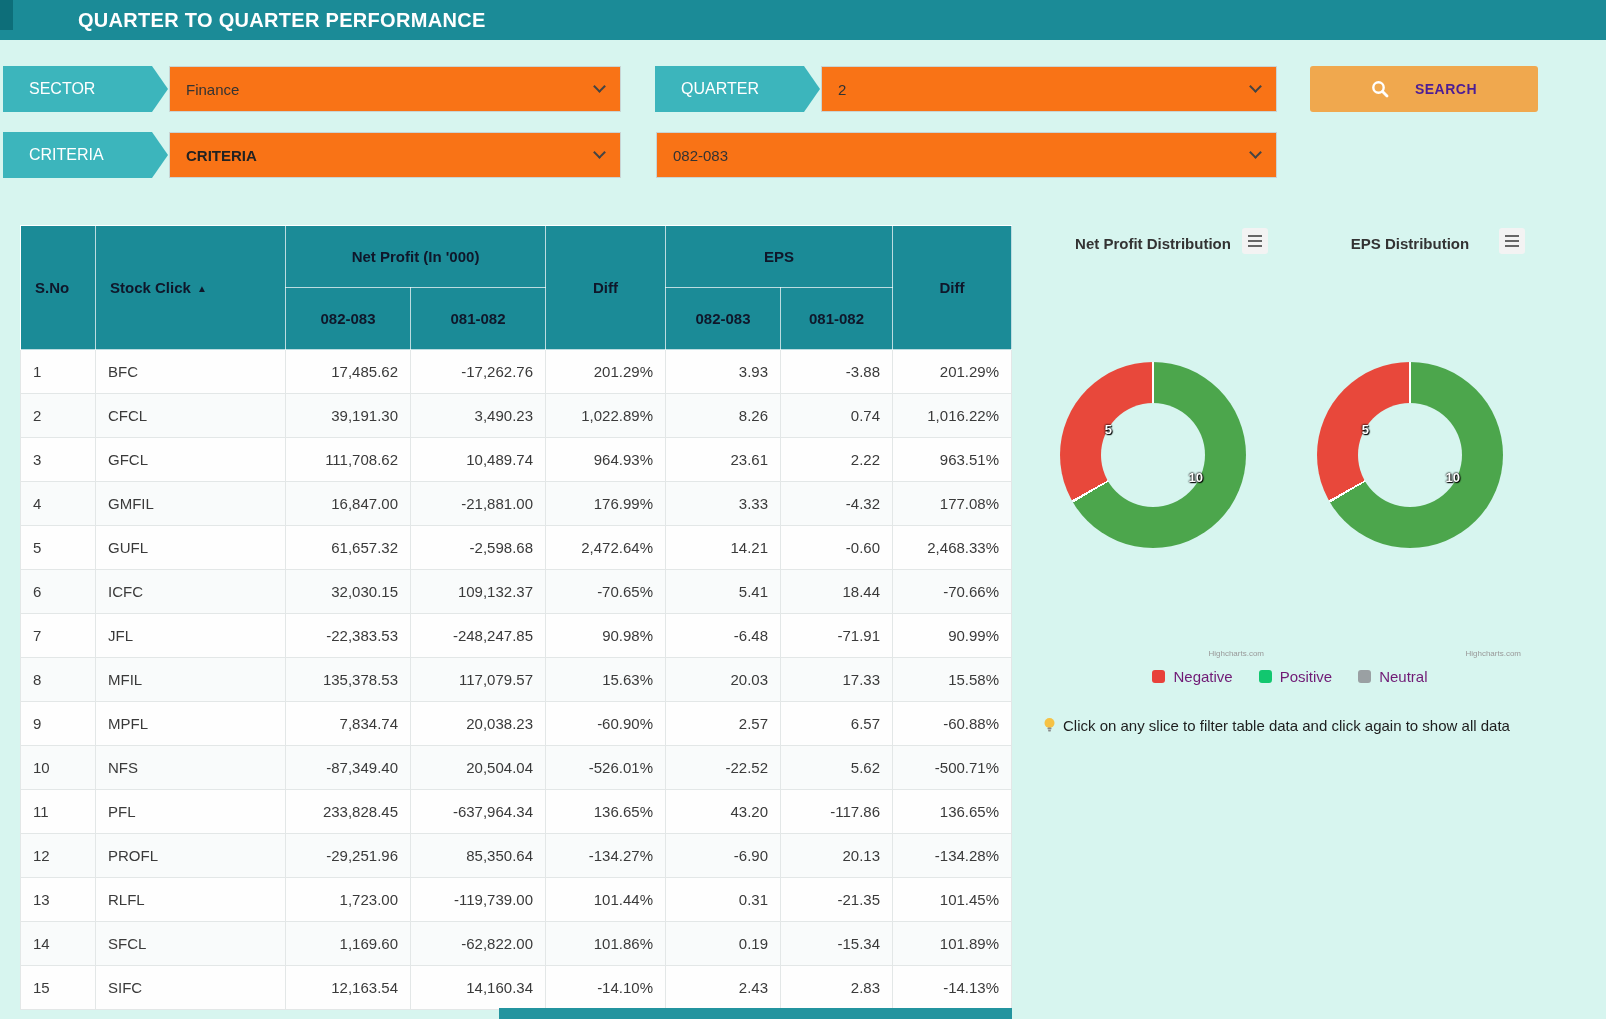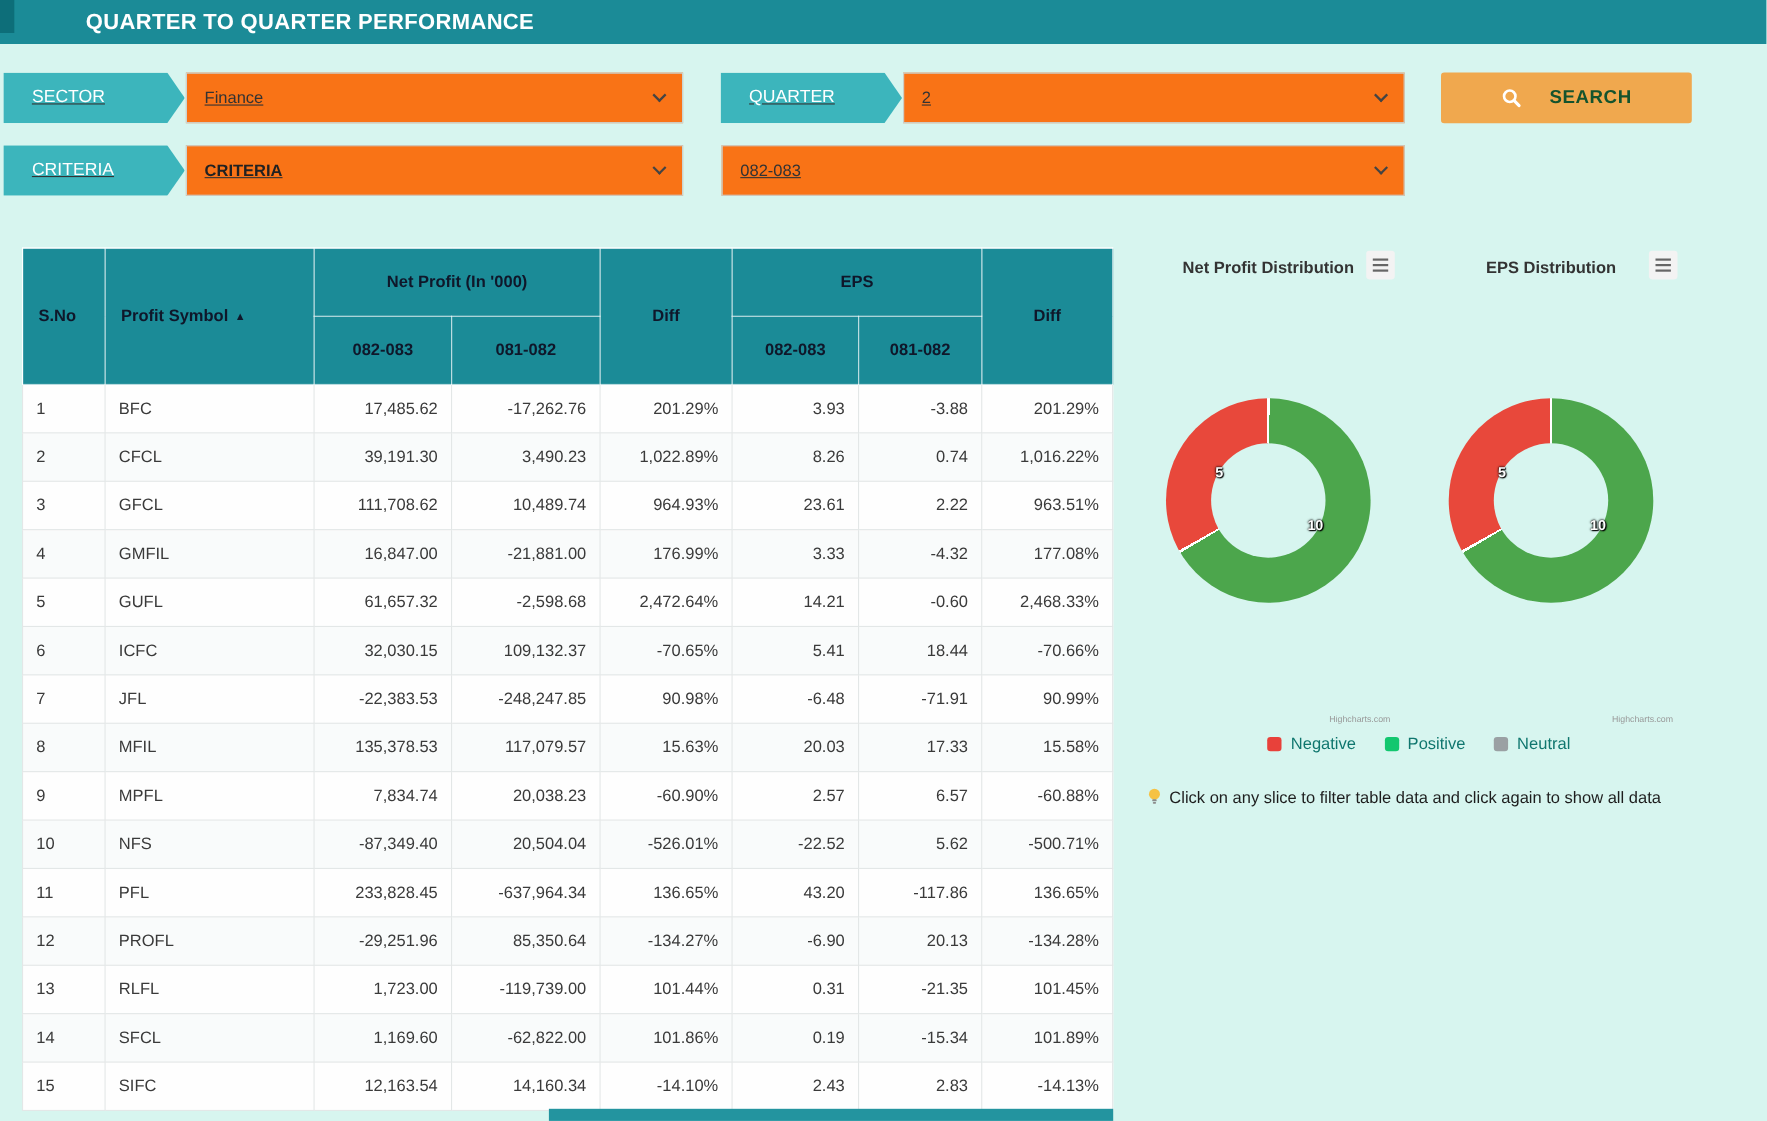--- a/index.html
+++ b/index.html
@@ -14,21 +14,21 @@
 
   
   .topbar {
     position: absolute; top: 0; left: 0; width: 1606px; height: 40px;
     background: #1b8b97; display: flex; align-items: center;
   }
   .topbar-edge { position: absolute; left: 0; top: 0; width: 13px; height: 30px; background: #0d6e79; }
   .topbar-title { color: #fff; font-size: 20px; font-weight: bold; letter-spacing: .3px; padding-left: 30px; margin-left: 48px; }
 
   
-  .fg { position: absolute; display: flex; height: 46px; text-decoration: underline; }
+  .fg { position: absolute; display: flex; height: 46px; }
   #fg-sector   { left: 3px;    top: 66px;  width: 618px; }
   #fg-quarter  { left: 655px;  top: 66px;  width: 622px; }
   #fg-criteria { left: 3px;    top: 132px; width: 618px; }
   #fg-fiscal   { left: 655px;  top: 132px; width: 622px; }
   .tag {
     width: 165px; flex: none; background: #3cb5bc; color: #fff;
     display: flex; align-items: center; padding-left: 26px;
     font-size: 16px;
     clip-path: polygon(0 0, calc(100% - 16px) 0, 100% 50%, calc(100% - 16px) 100%, 0 100%);
   }
@@ -38,22 +38,22 @@
     cursor: pointer;
   }
   .chev {
     width: 9px; height: 9px; border-right: 2px solid #444; border-bottom: 2px solid #444;
     transform: rotate(45deg); margin-left: auto; margin-top: -5px; flex: none;
   }
   [data-name="criteria-value"] { font-weight: bold; color: #222; }
   .search-btn {
     position: absolute; left: 1310px; top: 66px; width: 228px; height: 46px;
     background: #f0a84e; border: none; border-radius: 3px; cursor: pointer;
-    color: #14532d; font-family: "Liberation Sans", sans-serif;
-    font-size: 17px; font-weight: bold; letter-spacing: .5px;
+    color: #4c1d95; font-family: "Liberation Sans", sans-serif;
+    font-size: 14px; font-weight: bold; letter-spacing: .5px;
     display: flex; align-items: center; justify-content: center; gap: 26px;
   }
 
   
   .table-wrap { position: absolute; left: 20px; top: 225px; width: 991px; }
   table { width: 100%; border-collapse: collapse; background: #fff; table-layout: fixed; }
   th {
     background: #1b8b97; color: #0f172a; font-size: 15px; font-weight: bold;
     border: 1px solid rgba(255,255,255,.7); text-align: center; padding: 22px 8px;
     cursor: pointer;
@@ -91,21 +91,21 @@
     font-size: 13px; font-weight: bold; color: #fff;
     text-shadow: 0 0 2px #000, 0 0 2px #000, 1px 1px 1px #000;
   }
   .credits { position: absolute; right: 4px; bottom: 10px; font-size: 8px; color: #999; }
 
   
   .legend {
     position: absolute; left: 1040px; top: 668px; width: 500px;
     display: flex; justify-content: center; gap: 26px; align-items: center;
   }
-  .legend-item { display: flex; align-items: center; gap: 8px; font-size: 15px; color: #0f766e; cursor: pointer; }
+  .legend-item { display: flex; align-items: center; gap: 8px; font-size: 15px; color: #701a75; cursor: pointer; }
   .swatch { width: 13px; height: 13px; border-radius: 3px; flex: none; }
 
   .hint {
     position: absolute; left: 1042px; top: 714px; width: 520px;
     font-size: 15px; color: #1d1d1d; line-height: 1.55;
   }
   .bulb { vertical-align: -2px; margin-right: 6px; }
 
   
   .bottom-bar { position: absolute; left: 499px; top: 1008px; width: 513px; height: 11px; background: #23949f; }
@@ -166,21 +166,21 @@
         <col style="width:135px">
       <col style="width:120px">
         <col style="width:115px">
         <col style="width:112px">
         <col style="width:119px">
     </colgroup>
     <thead data-name="table-header">
       <tr>
         <th rowspan="2" class="th-left" data-name="column-header-sno">S.No</th>
         <th rowspan="2" class="th-left" data-name="column-header-stock-symbol">
-          <span data-name="stock-symbol-header-label">Profit Symbol</span><span class="sort" data-name="sort-ascending-icon">▲</span>
+          <span data-name="stock-symbol-header-label">Stock Click</span><span class="sort" data-name="sort-ascending-icon">▲</span>
         </th>
         <th colspan="2" data-name="column-group-net-profit">Net Profit (In '000)</th>
         <th rowspan="2" data-name="column-header-np-diff">Diff</th>
         <th colspan="2" data-name="column-group-eps">EPS</th>
         <th rowspan="2" data-name="column-header-eps-diff">Diff</th>
       </tr>
       <tr>
         <th data-name="column-header-np-current-year">082-083</th>
         <th data-name="column-header-np-previous-year">081-082</th>
         <th data-name="column-header-eps-current-year">082-083</th>

